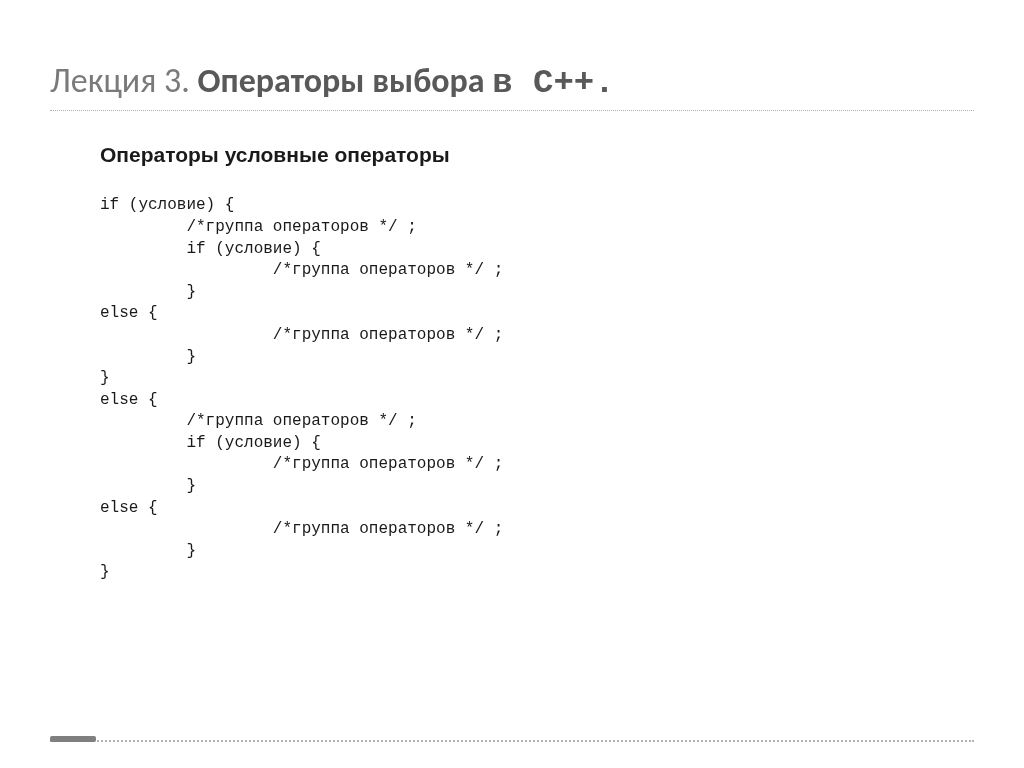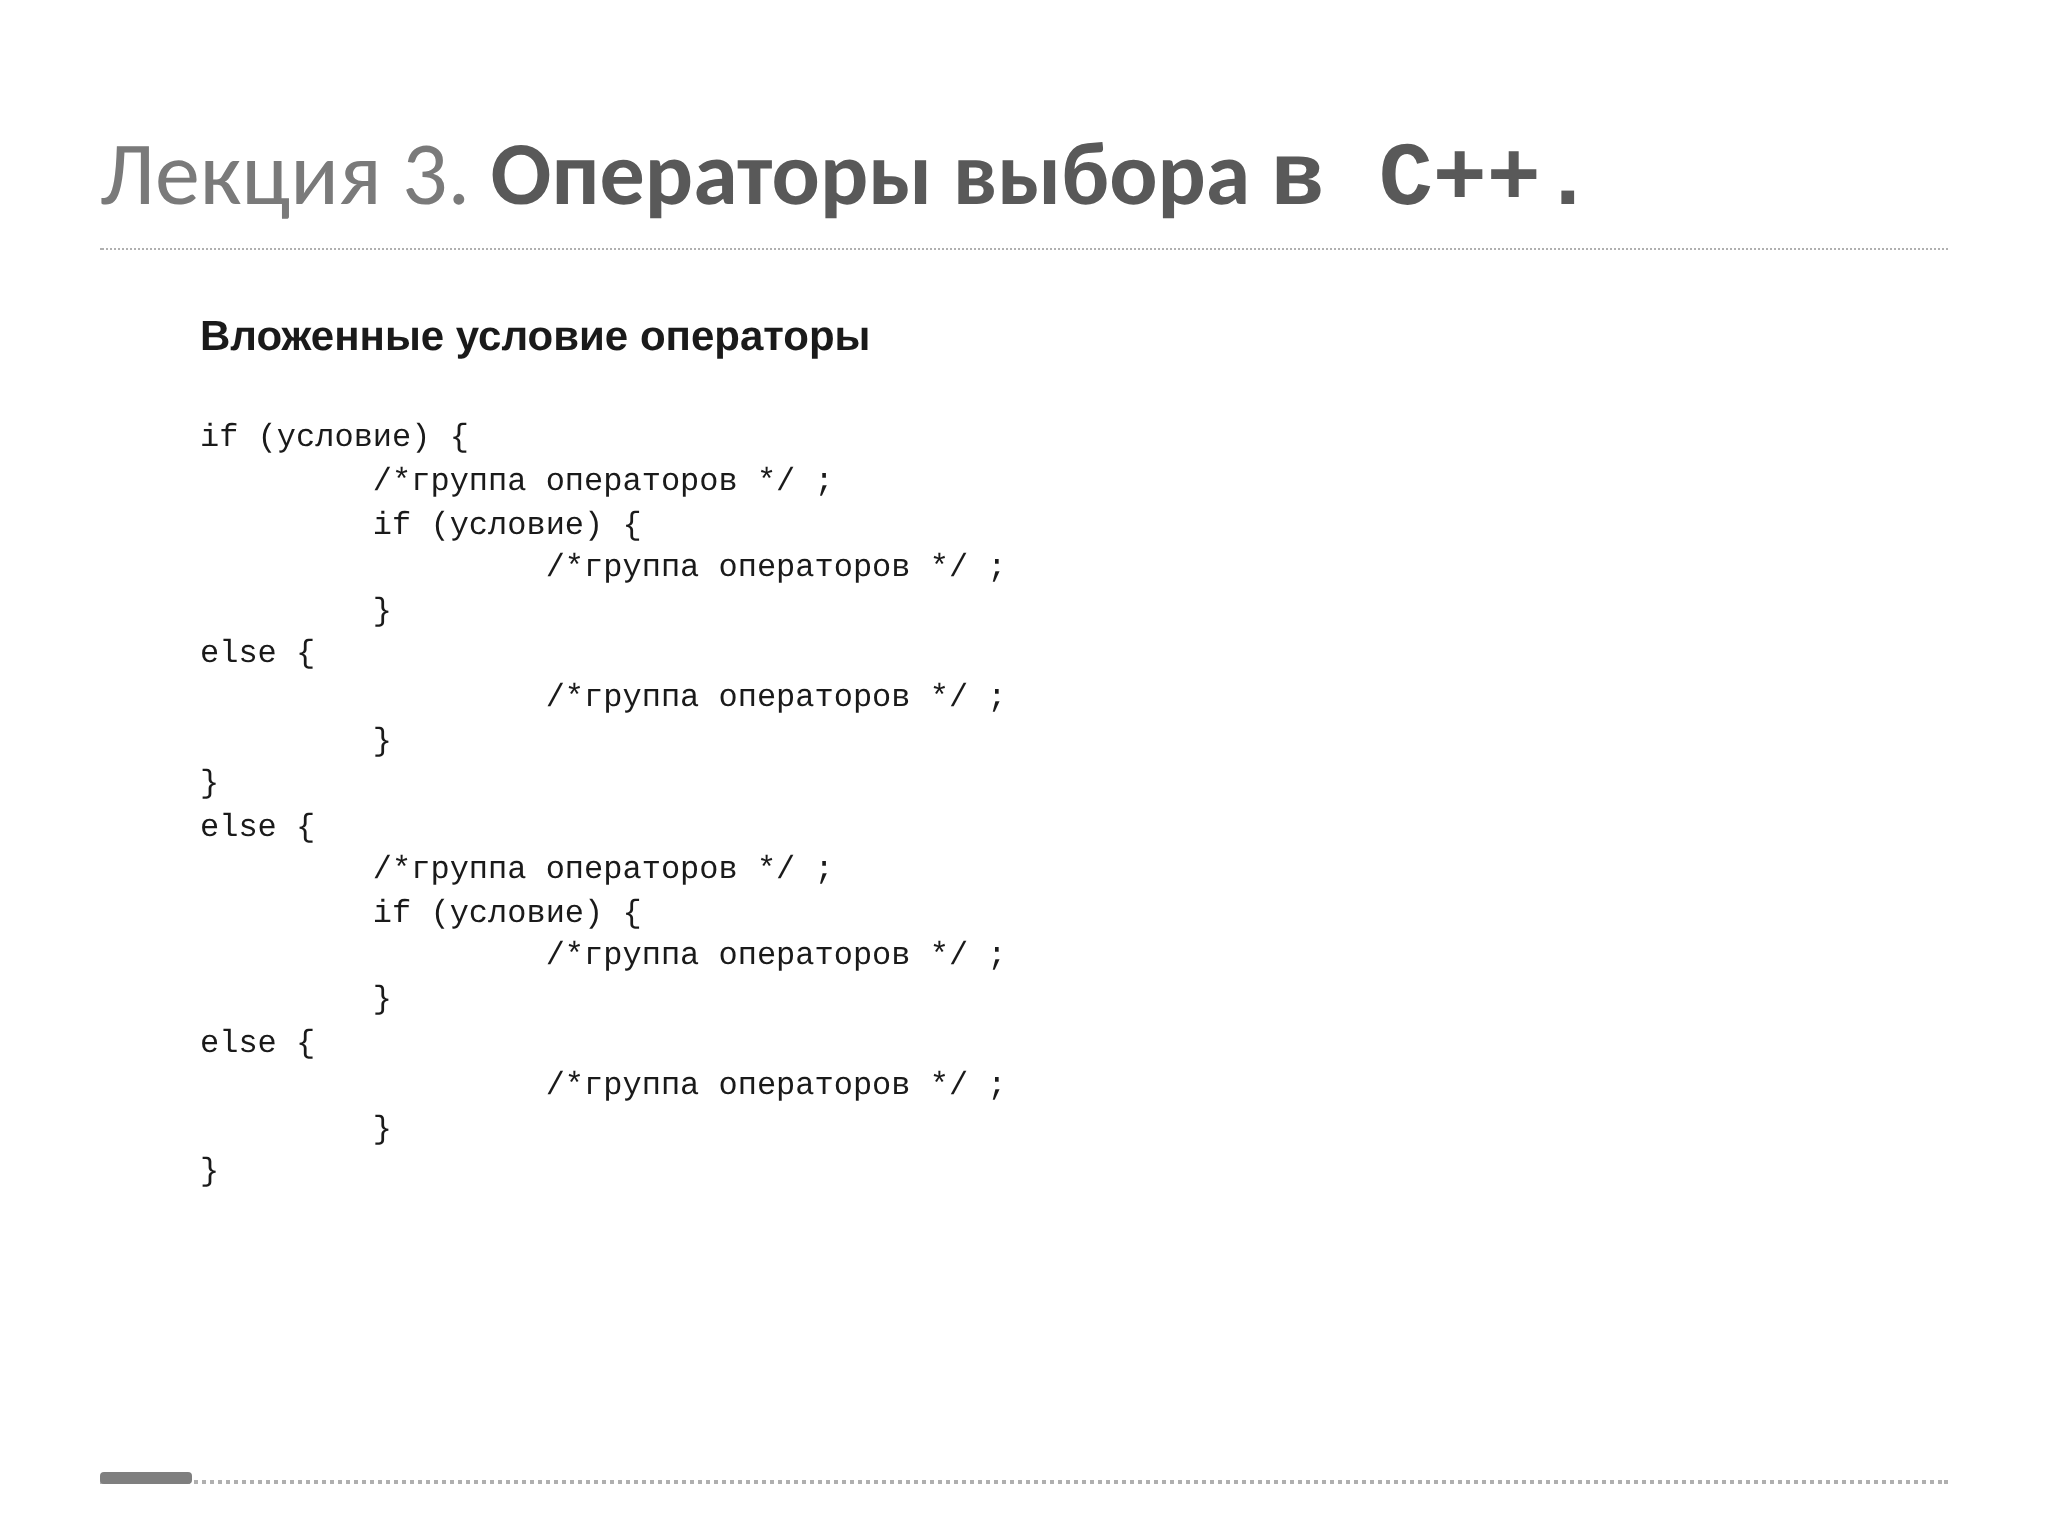--- a/index.html
+++ b/index.html
@@ -15,21 +15,21 @@
     position: relative;
     overflow: hidden;
   }
   .slide {
     width: 100%;
     height: 100%;
     padding: 60px 50px 20px 50px;
     position: relative;
   }
   .title {
-    font-size: 45px;
+    font-size: 34px;
     color: #595959;
     font-weight: normal;
     border-bottom: 1px dotted #b0b0b0;
     padding-bottom: 8px;
     margin-bottom: 30px;
     font-family: Calibri, Arial, sans-serif;
   }
   .title .light {
     font-weight: 400;
     color: #7a7a7a;
@@ -80,21 +80,21 @@
 </head>
 <body>
 
 <div class="slide">
 
   <h1 class="title">
     <span class="light">Лекция 3. </span><span class="bold">Операторы выбора </span><span class="mono-bold">в С++.</span>
   </h1>
 
   <div class="content">
-    <div class="subtitle">Вложенные условие операторы</div>
+    <div class="subtitle">Операторы условные операторы</div>
     <div class="code" id="code-block">if (условие) {
          /*группа операторов */ ;
          if (условие) {
                   /*группа операторов */ ;
          }
 else {
                   /*группа операторов */ ;
          }
 }
 else {

